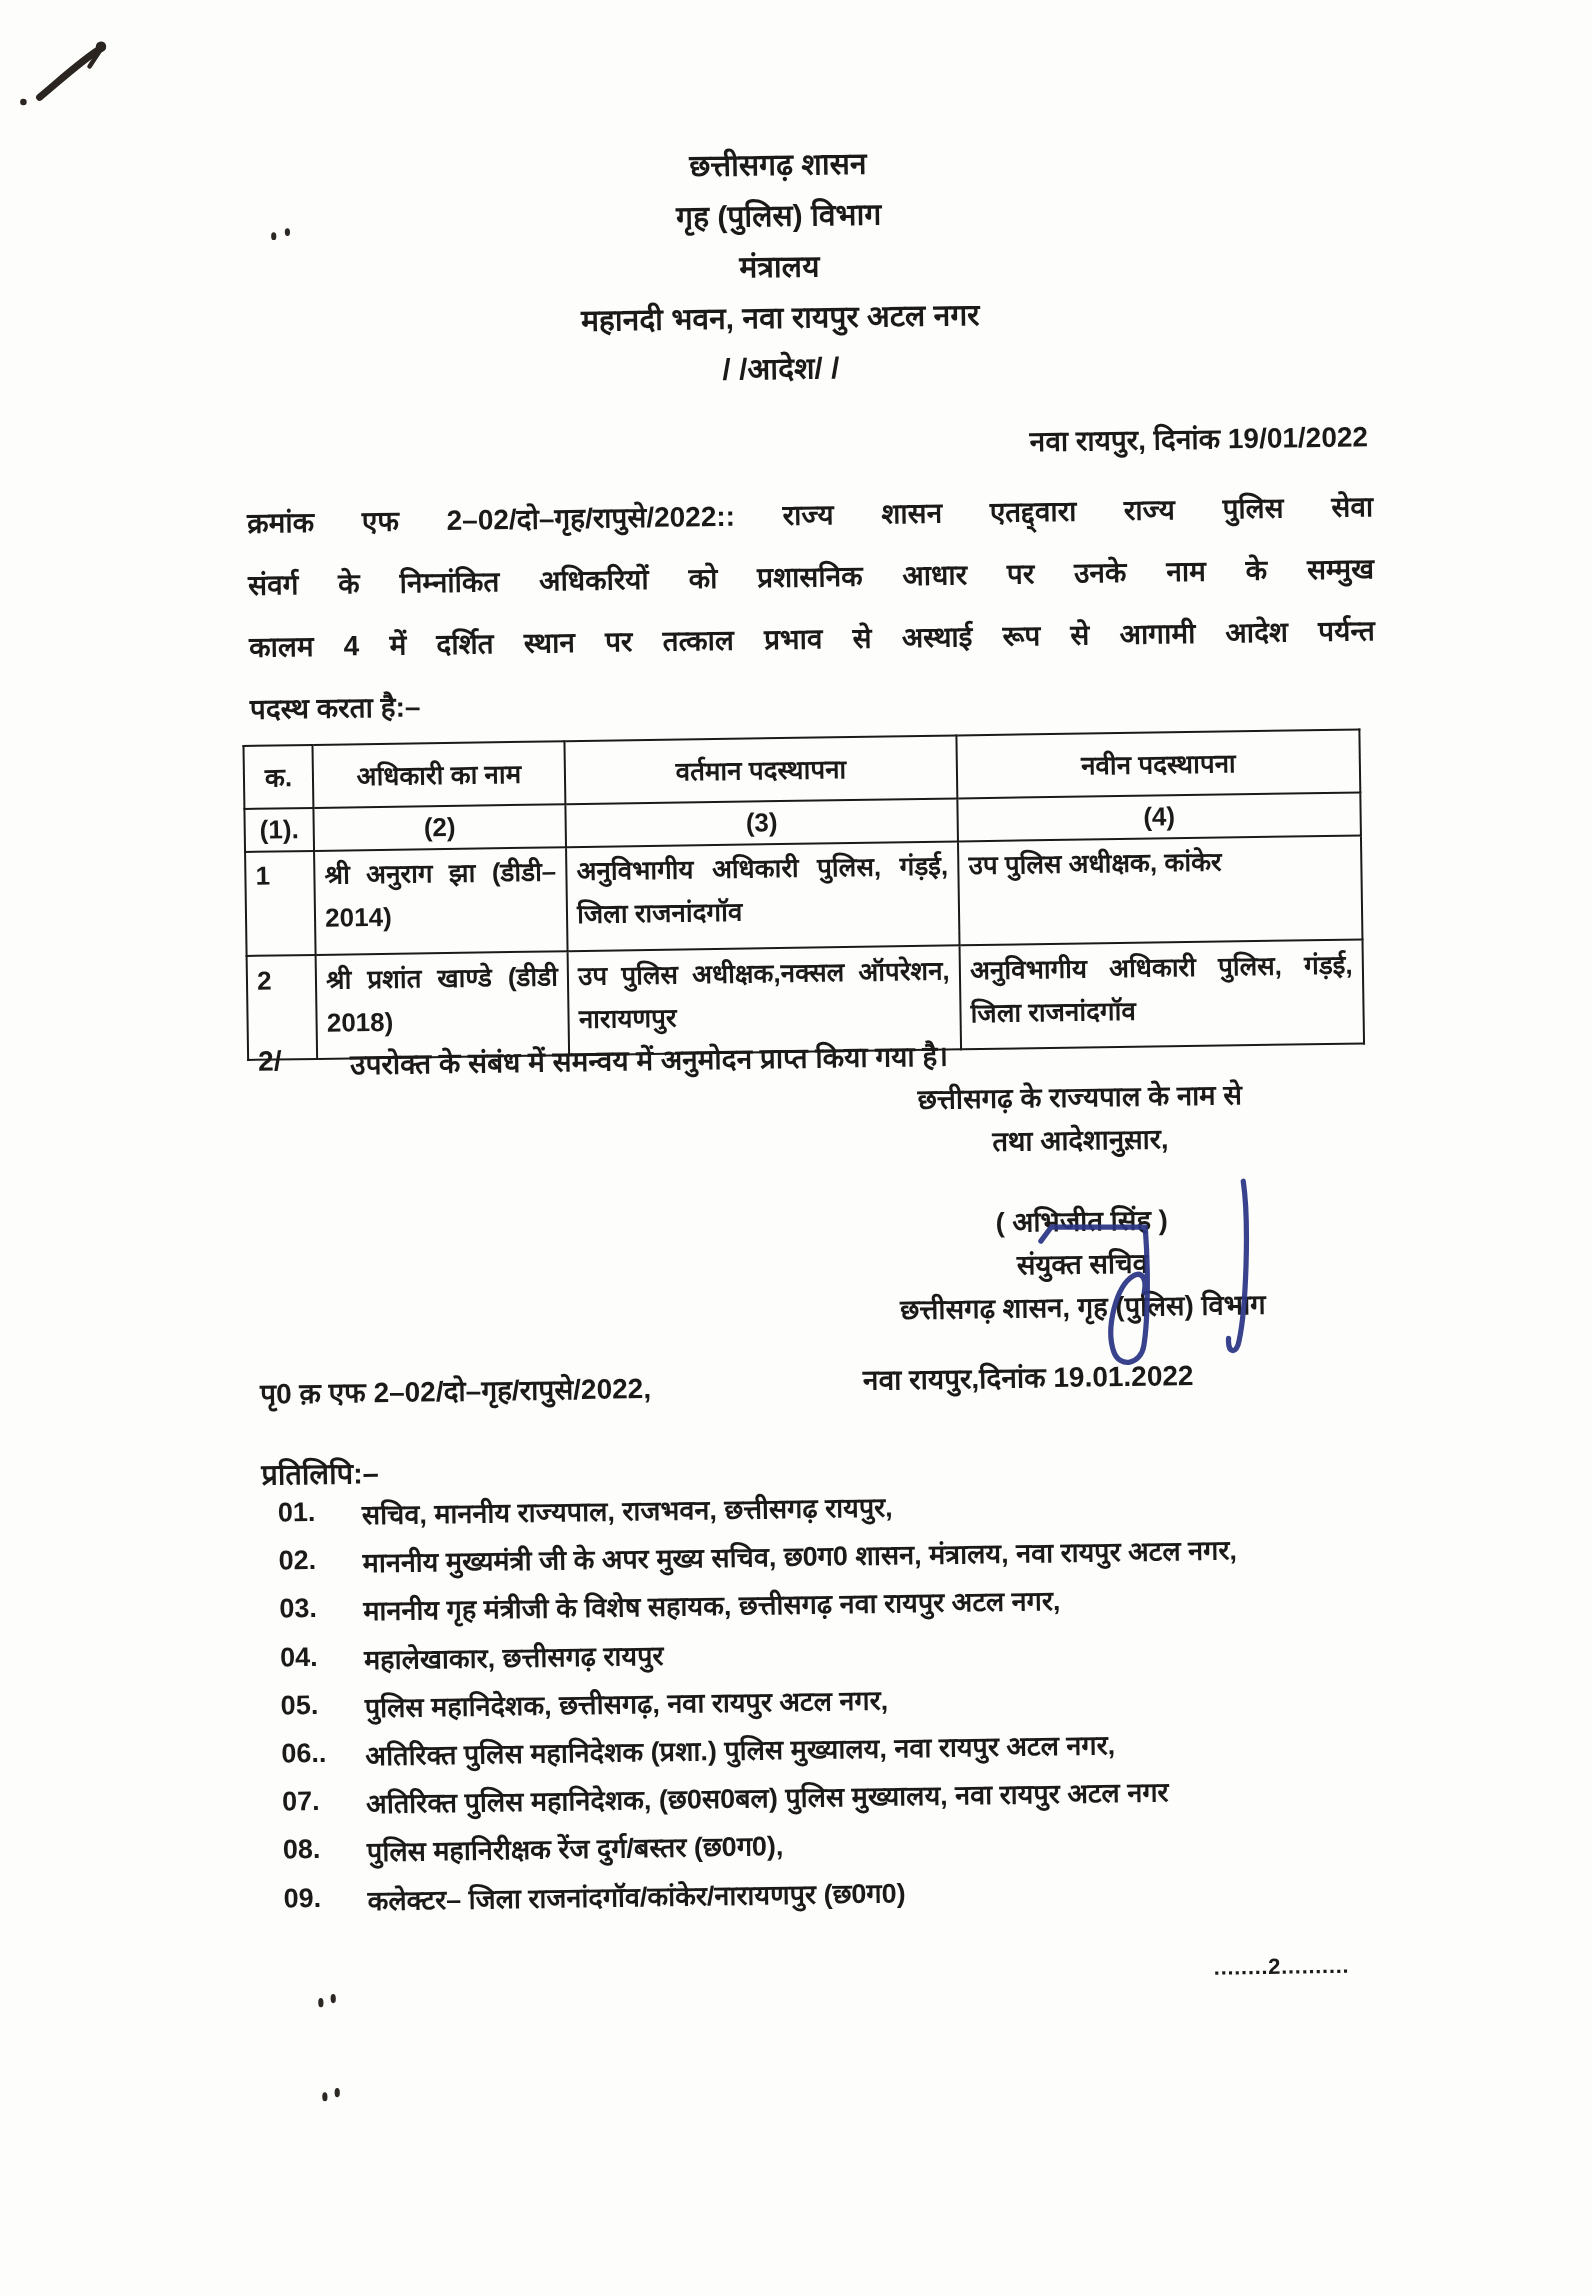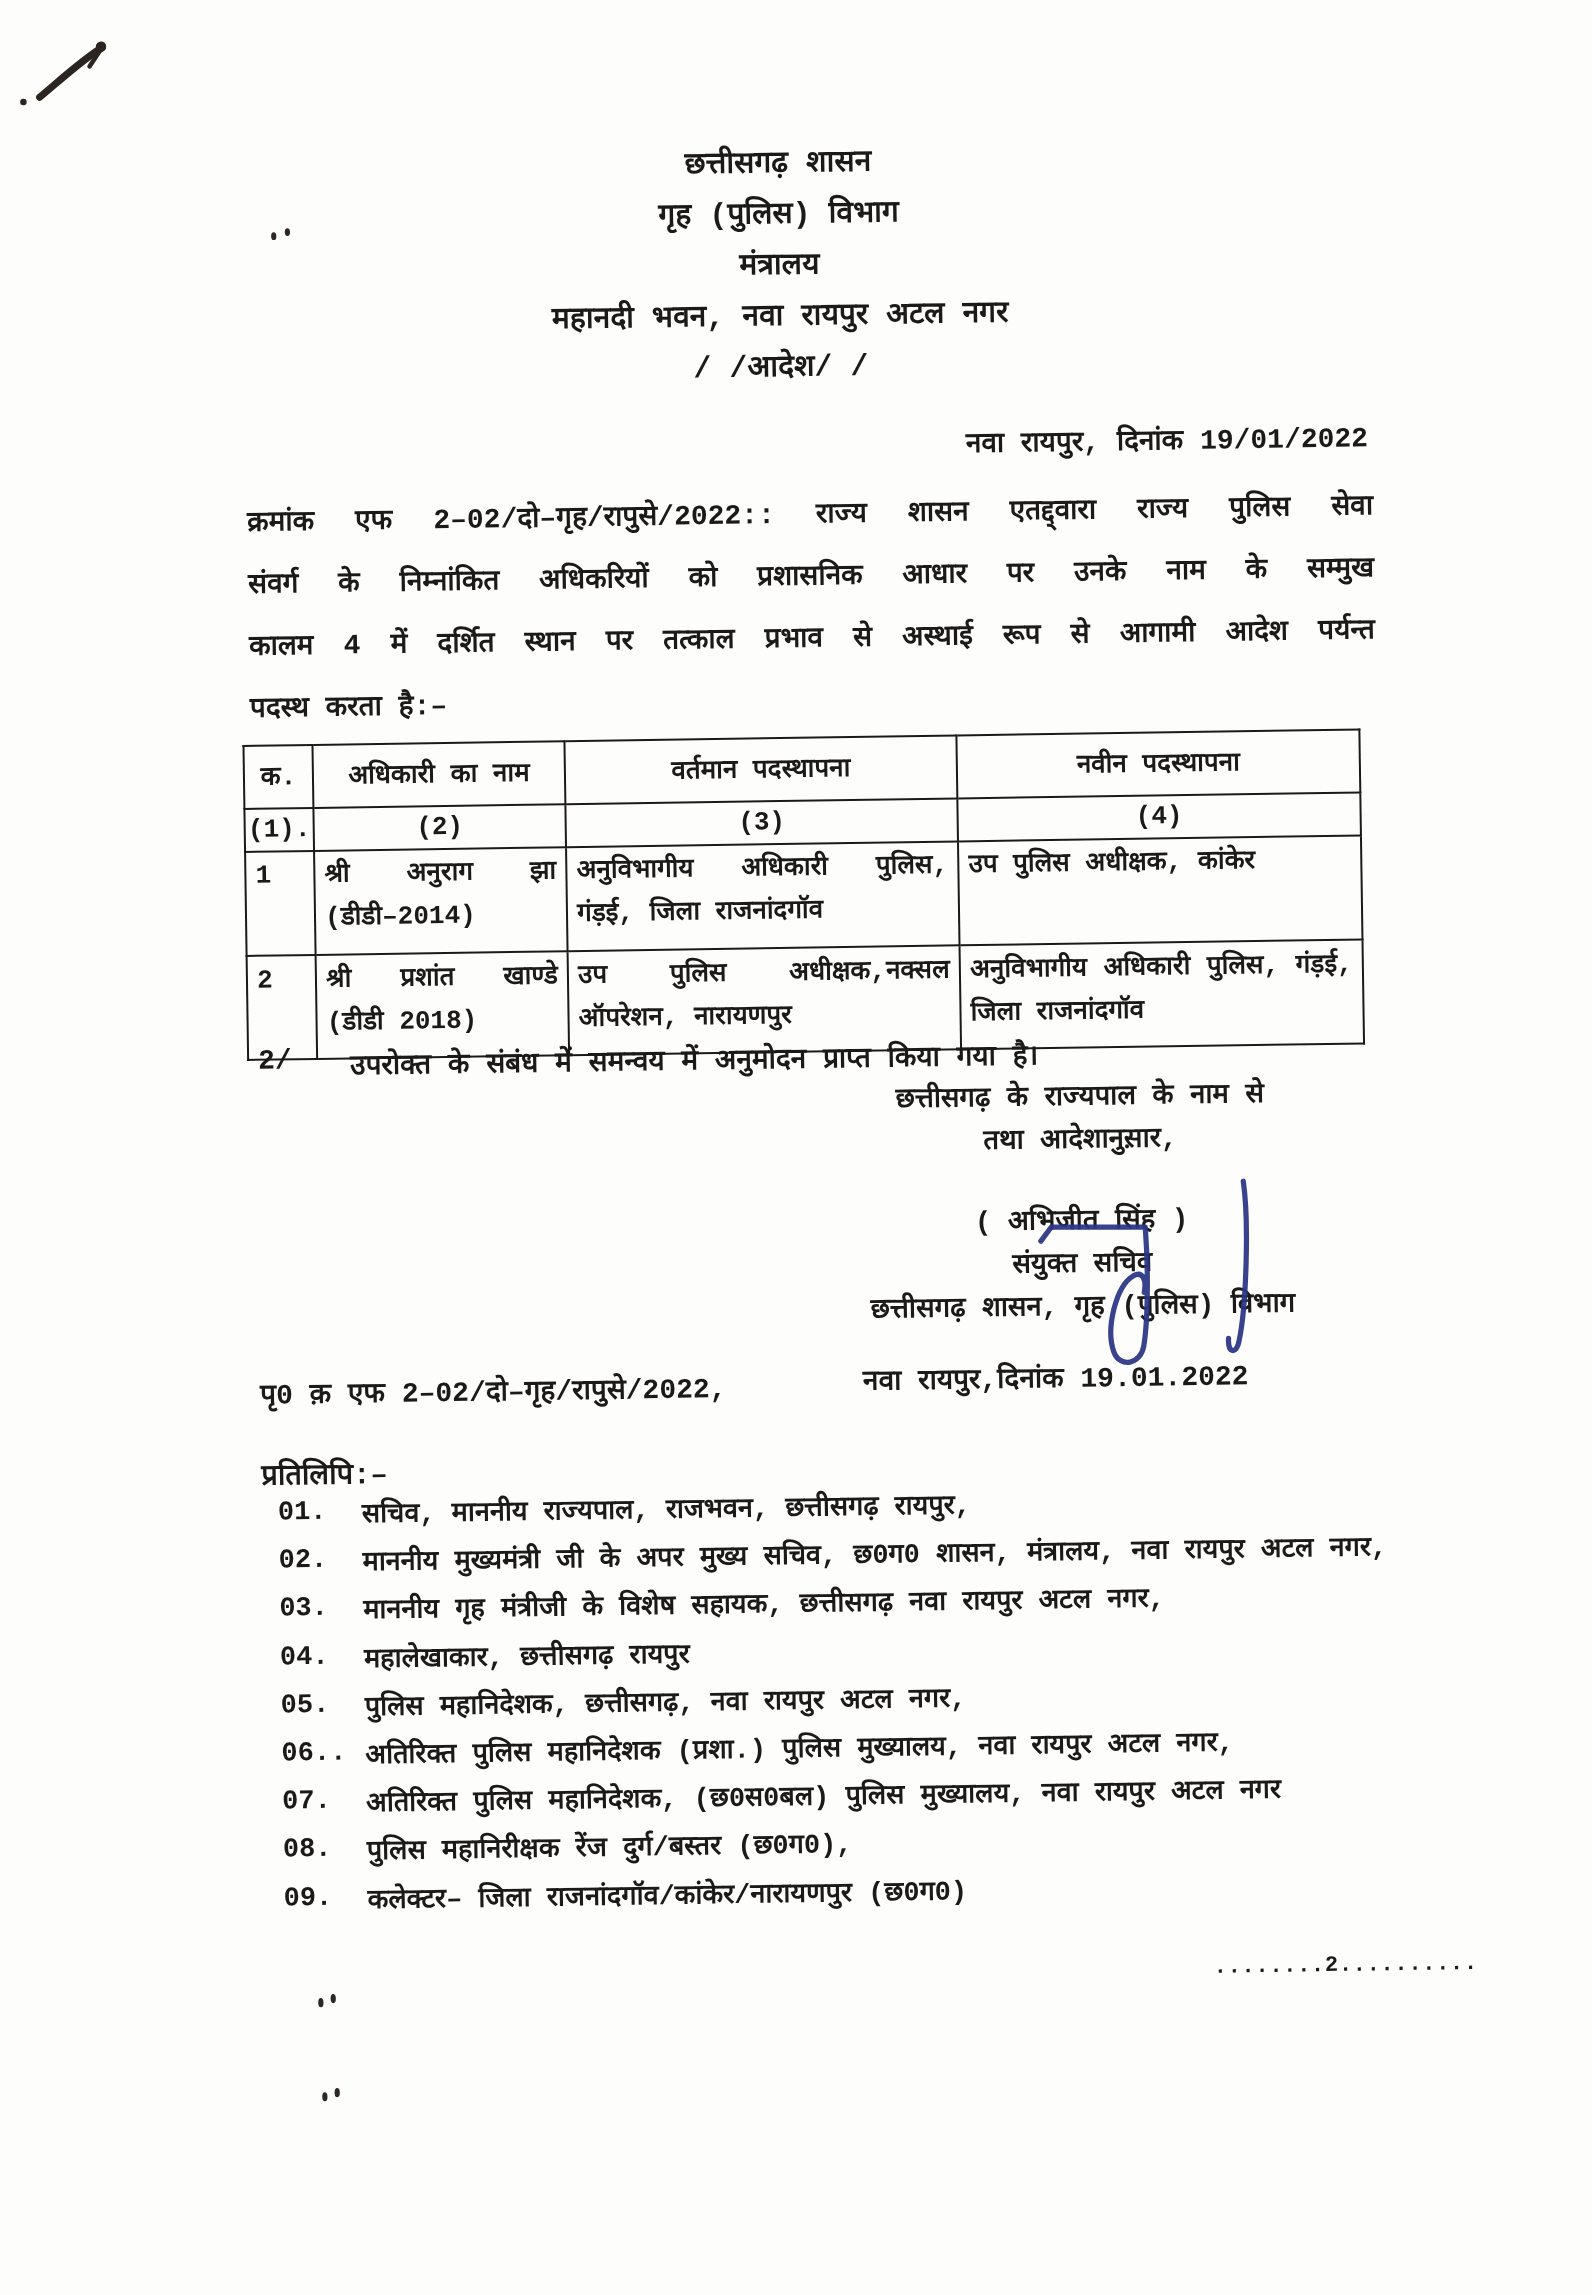--- a/index.html
+++ b/index.html
@@ -1,19 +1,19 @@
 <!DOCTYPE html>
 <html style="font-size:10.5px"><head>
 <meta charset="utf-8">
 <style>
   html,body{margin:0;padding:0;background:#d8d8d8;}
   .sheet{
     position:relative;width:1593px;height:2295px;margin:0 auto;
     background:#fdfdfb;overflow:hidden;
-    font-family:Liberation Mono, monospace;color:#1c1a18;
+    font-family:Liberation Sans, sans-serif;color:#1c1a18;
   }
   .content{position:absolute;inset:0;transform:rotate(-0.85deg);transform-origin:784px 1046px;}
   
   .hdr{position:absolute;left:451px;top:139px;width:680px;text-align:center;font-size:30px;font-weight:bold;}
   .hdr .hl{line-height:51px;}
   
   .dateline{position:absolute;right:216px;top:425px;font-size:28px;font-weight:bold;}
   
   .para{position:absolute;left:255px;top:485px;width:1126px;font-size:28px;font-weight:bold;}
   .para .ln{line-height:62px;text-align:justify;text-align-last:justify;}

